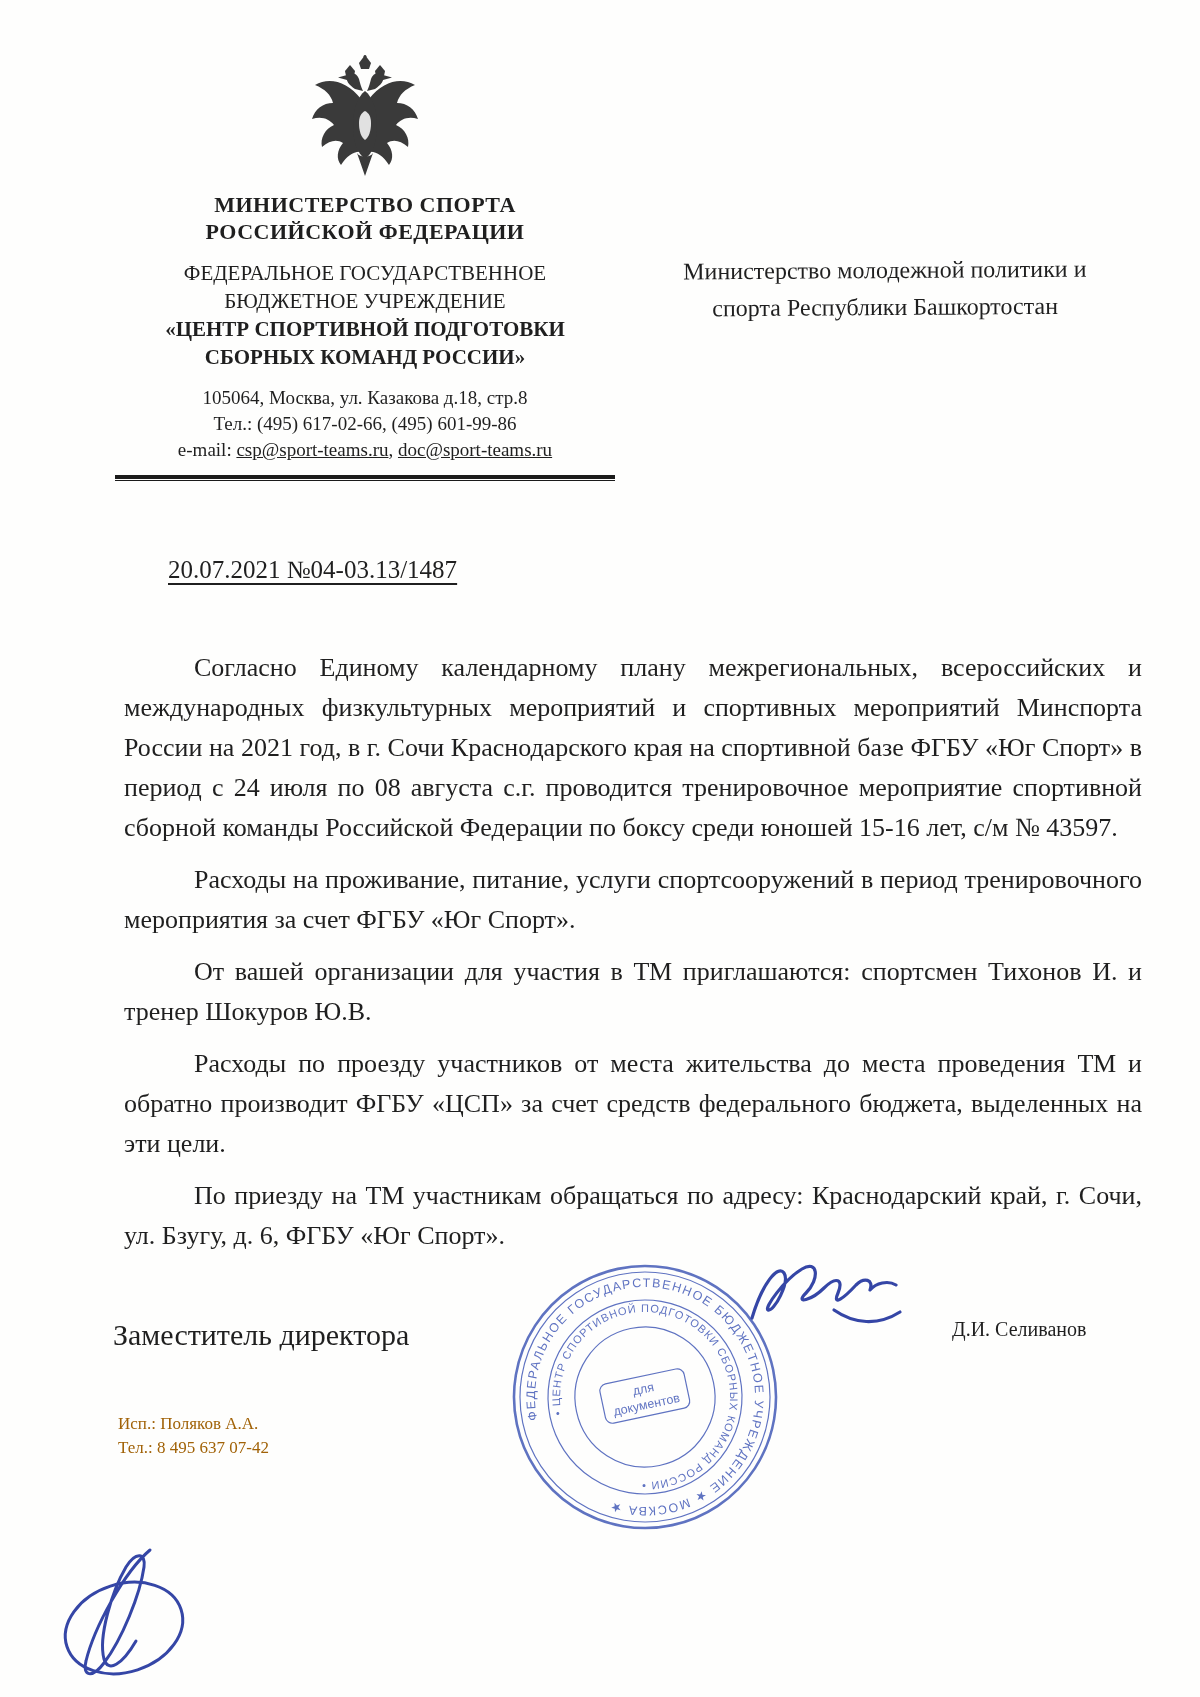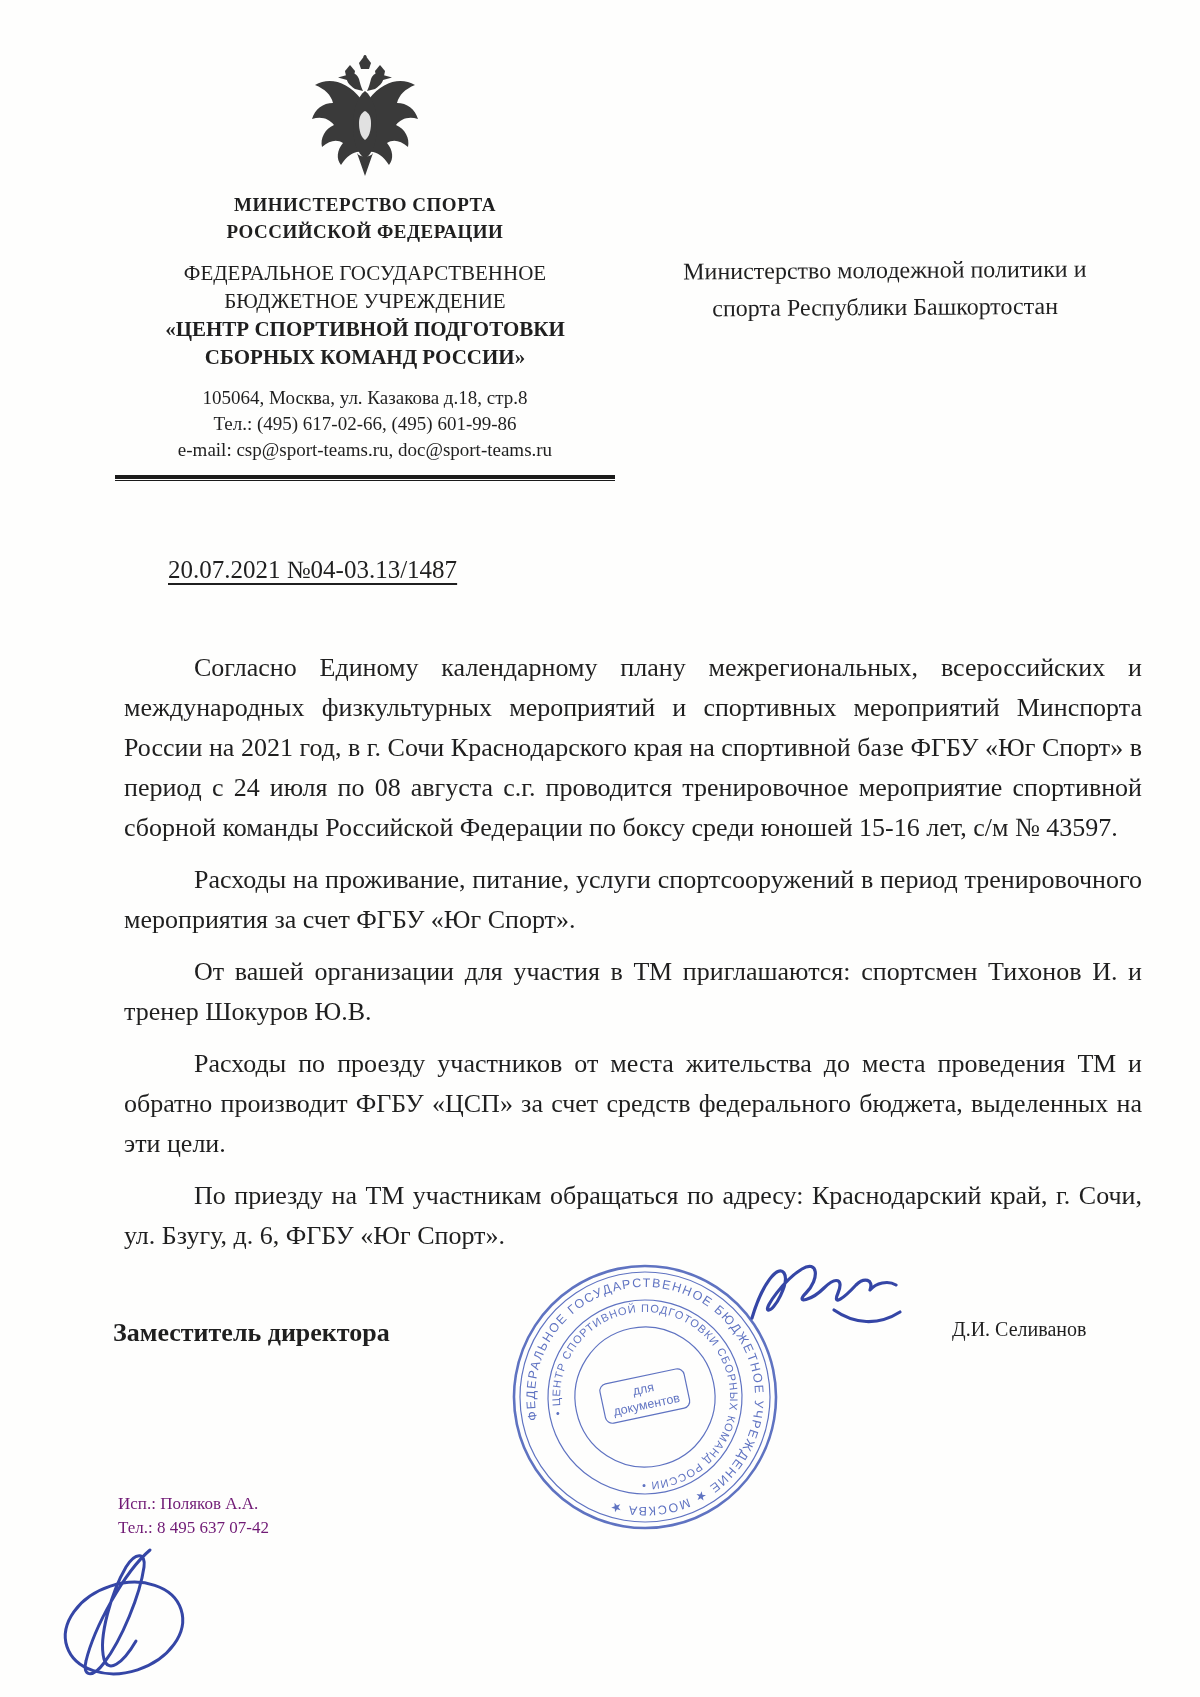--- a/index.html
+++ b/index.html
@@ -12,27 +12,27 @@
     font-family:"Liberation Serif", serif;
     color:#1f1f1f;
     overflow:hidden;
   }
   
   .header-left {
     position:absolute; left:115px; top:55px; width:500px;
     text-align:center;
   }
   .emblem-wrap { margin-bottom:10px; }
-  .ministry-line { font-weight:bold; font-size:19px; line-height:27px; letter-spacing:0.5px; }
+  .ministry-line { font-weight:bold; font-size:22px; line-height:27px; letter-spacing:0.5px; }
   .org-block { margin-top:14px; }
   .org-line { font-size:21px; line-height:28px; }
   .org-line.bold { font-weight:bold; }
   .addr-block { margin-top:14px; }
   .addr-line { font-size:19px; line-height:26px; }
-  .email-link { }
+  .email-link { text-decoration:underline; }
   .double-rule {
     margin-top:12px; height:6px;
     border-top:4px solid #1b1b1b;
     border-bottom:1.5px solid #1b1b1b;
   }
   
   .recipient {
     position:absolute; left:645px; top:252px; width:480px;
     font-size:24px; line-height:37px; text-align:center;
     transform:rotate(-0.4deg);
@@ -45,34 +45,34 @@
     text-underline-offset:5px;
   }
   
   .body-text {
     position:absolute; left:112px; top:636px; width:1042px;
     font-size:26px; line-height:40px;
     text-align:justify;
   }
   .body-text p { text-indent:70px; margin:12px; }
   
-  .sign-title { position:absolute; left:113px; top:1318px; font-size:26px;font-weight:bold; }
+  .sign-title { position:absolute; left:113px; top:1318px; font-size:30px; }
   .sign-name  { position:absolute; left:952px; top:1318px; font-size:20px; }
   
   .stamp-wrap {
     position:absolute; left:510px; top:1262px; width:270px; height:270px;
     opacity:0.82;
     transform:rotate(-12deg);
   }
   .hand-signature { position:absolute; left:738px; top:1252px; }
   .bottom-scribble { position:absolute; left:52px; top:1532px; }
   
   .footer-block {
-    position:absolute; left:118px; top:1492px;
-    font-size:17px; line-height:24px; color:#701a75;
+    position:absolute; left:118px; top:1412px;
+    font-size:17px; line-height:24px; color:#a16207;
   }
   .stamp-text { font-family:"Liberation Sans", sans-serif; }
 </style>
 </head>
 <body>
 
 <div class="page">
 
   <div class="header-left">
     <div class="emblem-wrap">

